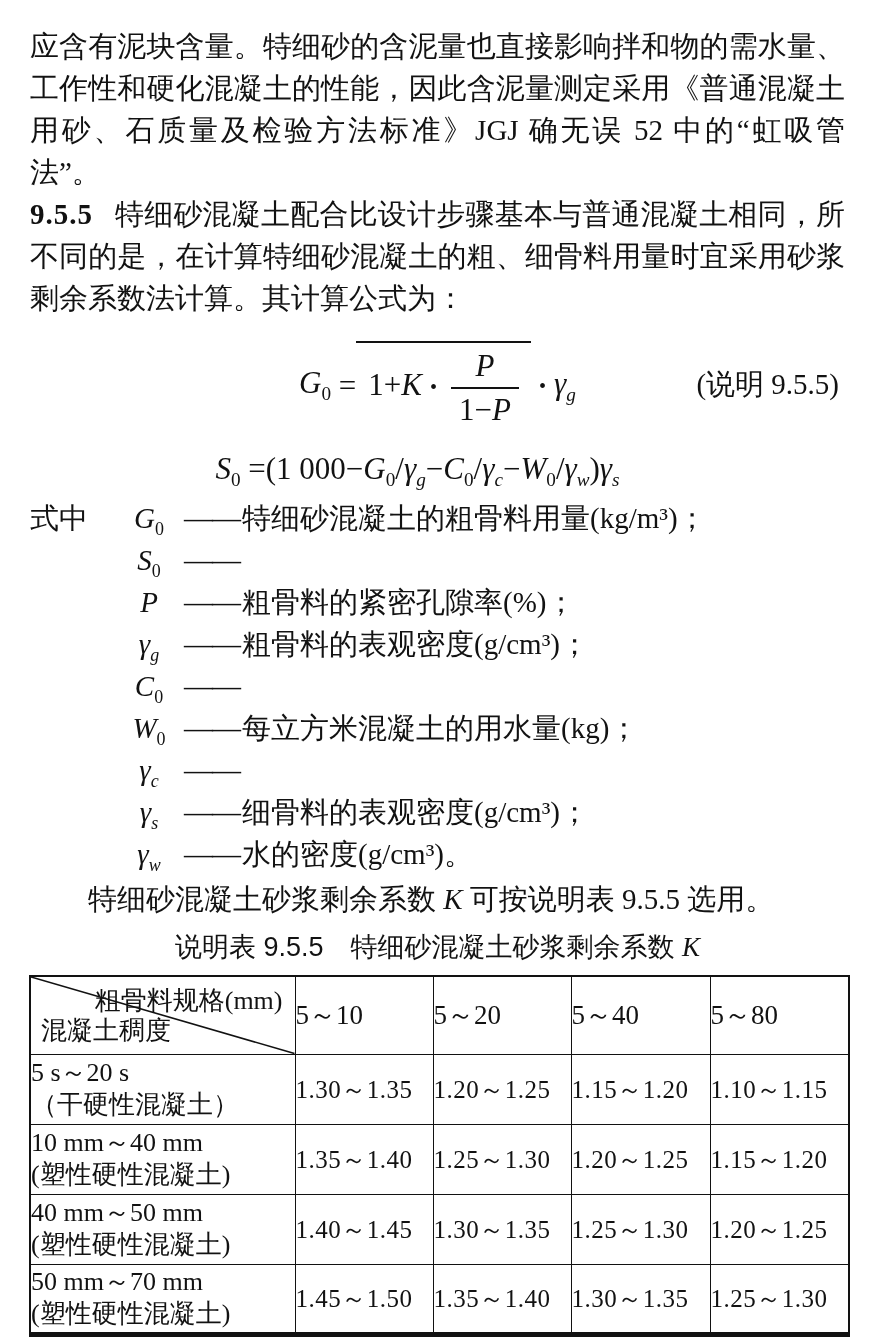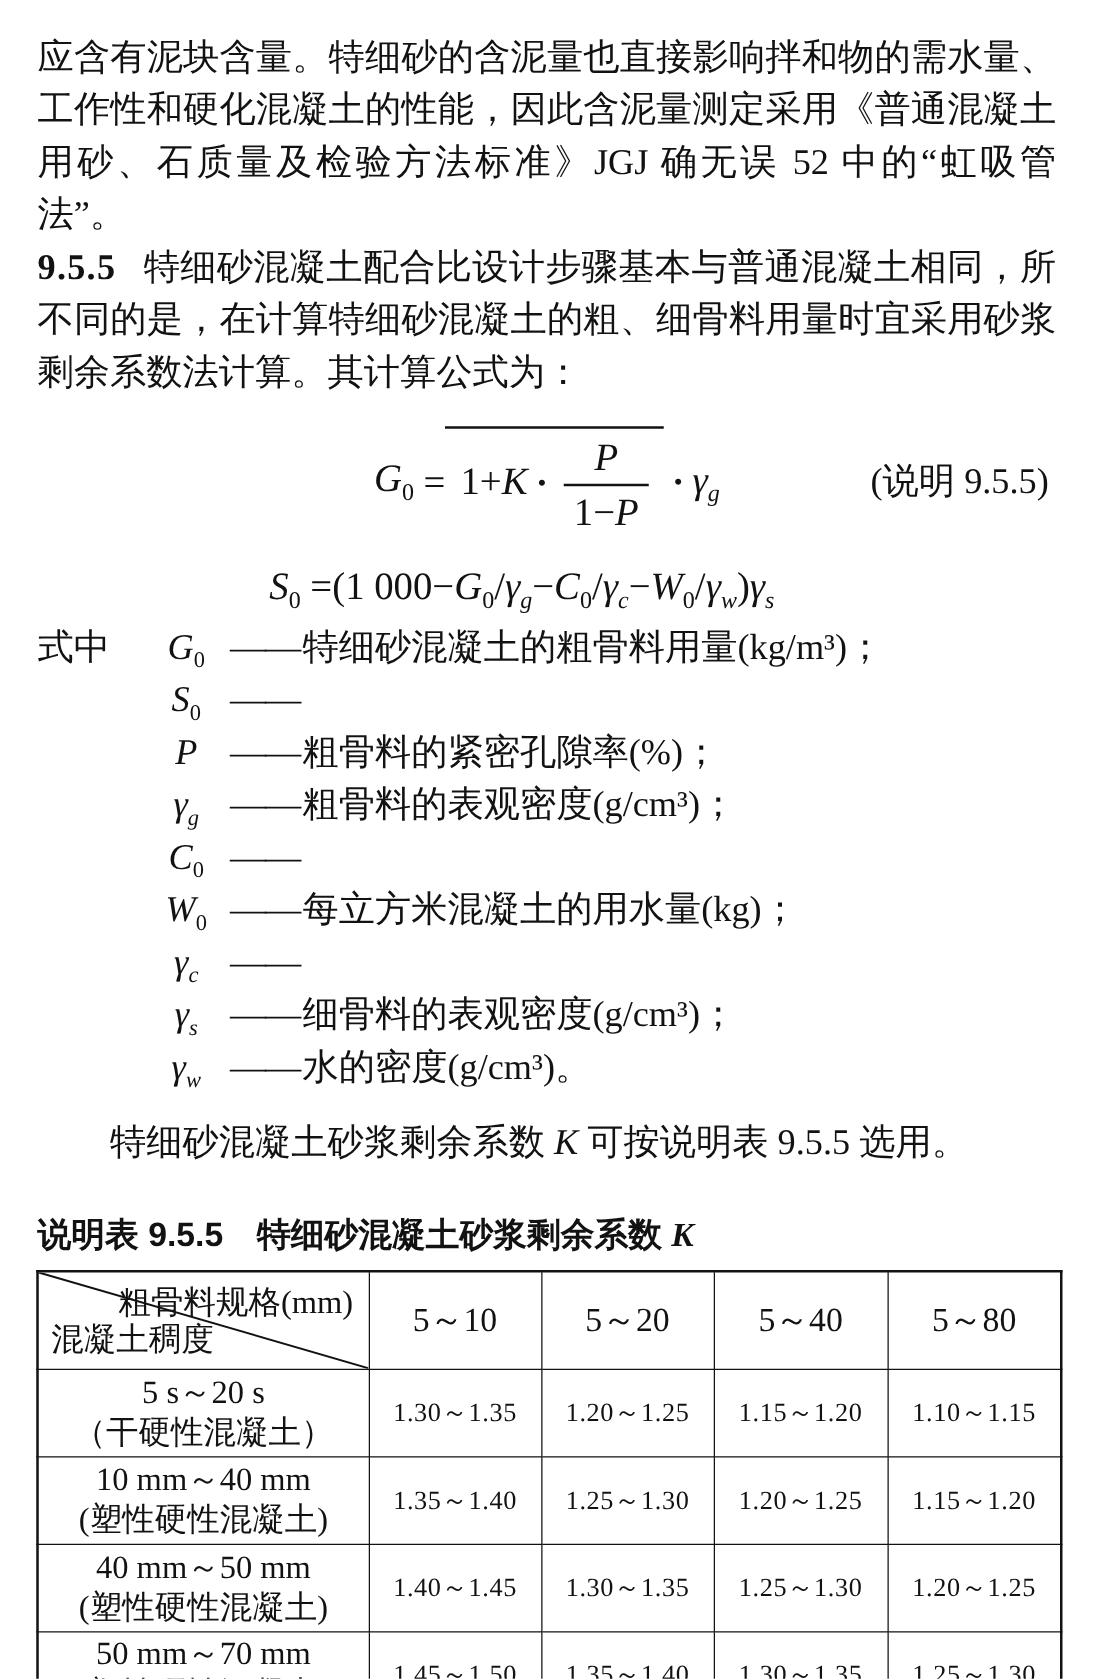--- a/index.html
+++ b/index.html
@@ -38,43 +38,43 @@
   .formula2{ text-align:center; font-size:31px; line-height:normal;
              margin:6px 40px 10px 0; white-space:nowrap; }
 
   
   .def-row{ display:flex; align-items:baseline; }
   .def-lead{ width:86px; flex:none; }
   .def-sym{ width:66px; flex:none; text-align:center; white-space:nowrap; }
   .def-dash{ flex:none; letter-spacing:-1px; padding:0 2px; }
   .def-desc{ flex:1; }
 
-  .k-sentence{ text-indent:2em; margin-top:18px; }
+  .k-sentence{ text-indent:2em; margin-top:3px; }
 
   
   .table-title{
-    margin:37px 0 12px; 
+    margin:11px 0 12px; text-align:center;
     font-family:"Liberation Sans","DejaVu Sans",sans-serif;
-    font-weight:bold; font-size:27px; line-height:32px;
+    font-weight:normal; font-size:27px; line-height:32px;
   }
   .table-title .tk{ font-family:"Liberation Serif","DejaVu Serif",serif; font-style:italic; }
   table.ktable{
     width:819px; margin-left:-1px;
     border-collapse:collapse; table-layout:fixed;
     border:2.5px solid #121212; border-bottom-width:5px;
     font-size:26px; line-height:33px;
   }
-  table.ktable td{ border:1.5px solid #121212; text-align:center; vertical-align:middle; }
+  table.ktable td{ border:1.5px solid #121212; vertical-align:middle; }
   td.corner{ position:relative; height:78px; }
   .corner svg.diag{ position:absolute; left:0; top:0; width:100%; height:100%; display:block; }
   .corner-top{ position:absolute; top:7px; right:12px; font-size:26px; }
   .corner-bottom{ position:absolute; bottom:7px; left:10px; font-size:26px; }
   td.colhead{ height:78px; font-size:27px; }
   td.speccell{ height:70px; line-height:32px; font-size:26px; }
-  td.valcell{ height:70px; font-size:21px; letter-spacing:0.5px;margin-left:28px; }
+  td.valcell{ height:70px; font-size:25px; letter-spacing:0.5px;margin-left:28px; }
 </style>
 </head>
 <body>
 
 <div class="para">应含有泥块含量。特细砂的含泥量也直接影响拌和物的需水量、工作性和硬化混凝土的性能，因此含泥量测定采用《普通混凝土用砂、石质量及检验方法标准》JGJ 确无误 52 中的“虹吸管法”。</div>
 
 <div class="para">
   <span class="sec-num">9.5.5</span><span>特细砂混凝土配合比设计步骤基本与普通混凝土相同，所不同的是，在计算特细砂混凝土的粗、细骨料用量时宜采用砂浆剩余系数法计算。其计算公式为：</span>
 </div>
 

